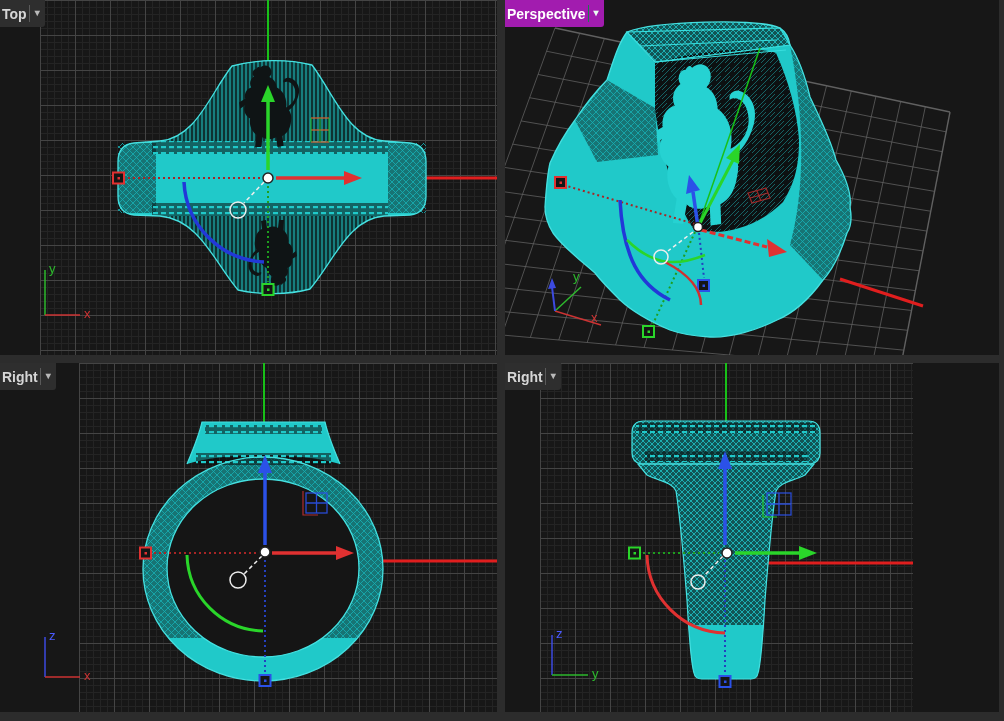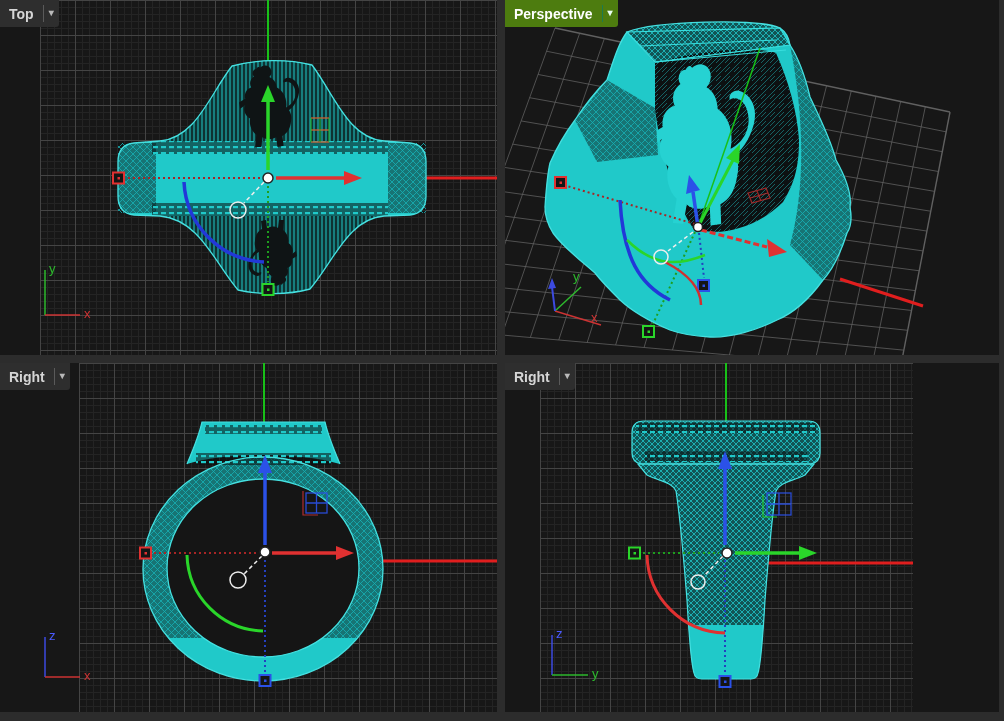--- a/index.html
+++ b/index.html
@@ -16,24 +16,24 @@
       repeating-linear-gradient(to bottom,#444 0 1px,transparent 1px 35px),
       repeating-linear-gradient(to right,#242424 0 1px,transparent 1px 7px),
       repeating-linear-gradient(to bottom,#242424 0 1px,transparent 1px 7px);}
   #vp-top .grid{left:40px;top:0;right:0;bottom:0;}
   #vp-front .grid{left:79px;top:0;right:0;bottom:0;}
   #vp-right .grid{left:35px;top:0;right:86px;bottom:0;}
   .scene{position:absolute;left:0;top:0;}
   .vp-tab{position:absolute;top:0;left:0;height:27px;display:flex;align-items:center;
     background:#2e2e2e;color:#d6d6d6;font-weight:bold;font-size:14px;z-index:6;
     border-radius:0 0 3px 0;cursor:default;}
-  .vp-tab-label{padding:0 9px;}
+  .vp-tab-label{padding:0 2px;}
   .vp-tab-sep{width:1px;height:17px;background:#5a5a5a;}
   .vp-tab-chev{padding:0 5px 2px 5px;font-size:10px;color:#b9b9b9;}
-  .vp-tab.active{background:#4d7c0f;color:#fff;}
+  .vp-tab.active{background:#a21caf;color:#fff;}
   .vp-tab.active .vp-tab-sep{background:#1d7a4e;}
   .vp-tab.active .vp-tab-chev{color:#eafff2;}
   text.gz{font-family:"Liberation Sans",sans-serif;font-size:13px;}
 </style>
 </head>
 <body>
 
 <svg width="0" height="0" style="position:absolute">
   <defs>
     <pattern id="wireV" width="4" height="7" patternUnits="userSpaceOnUse">

